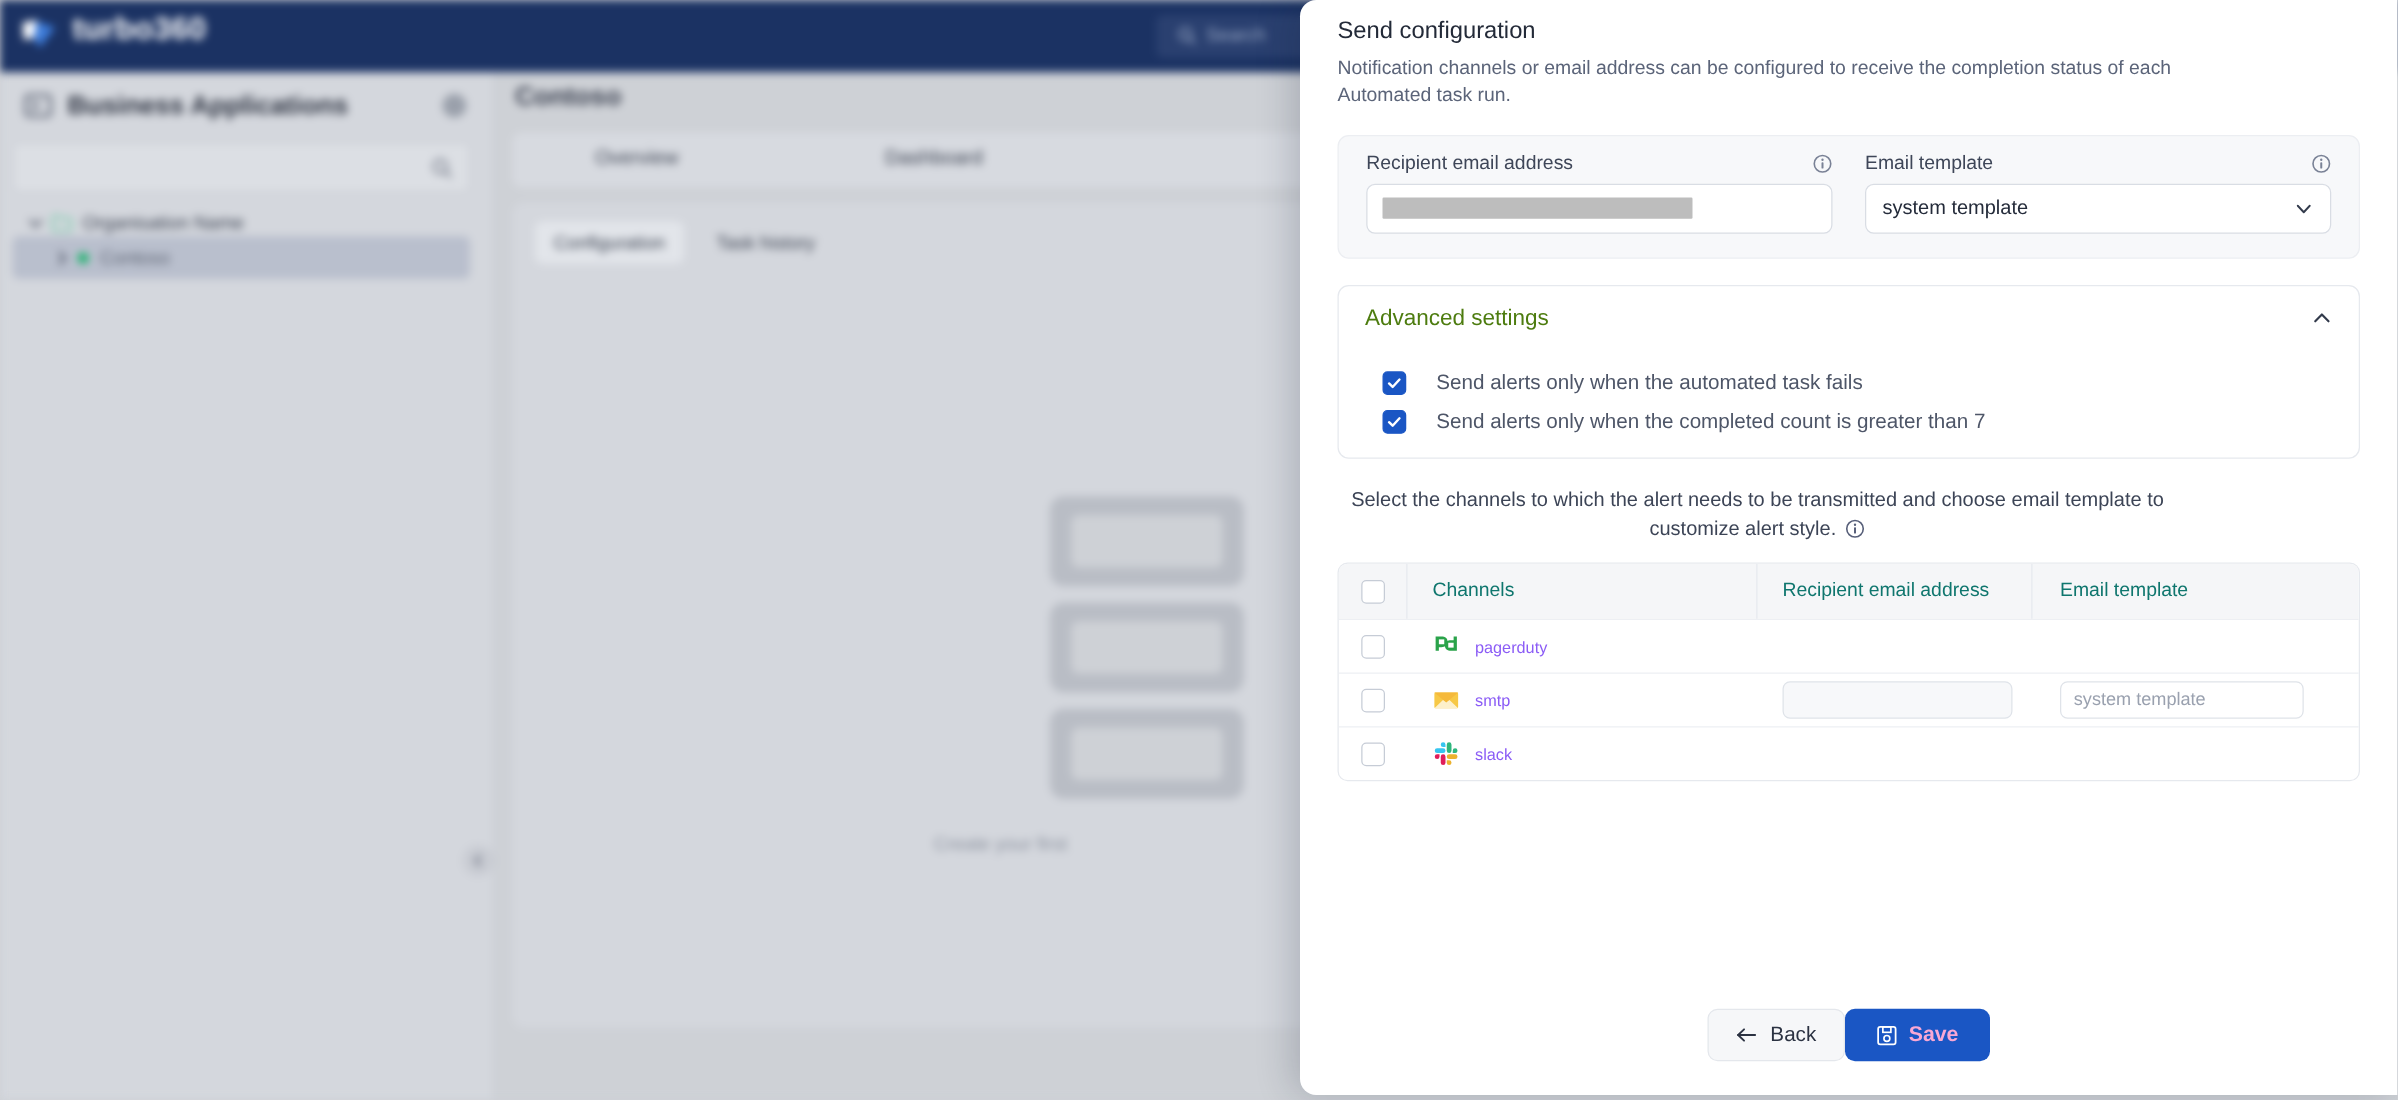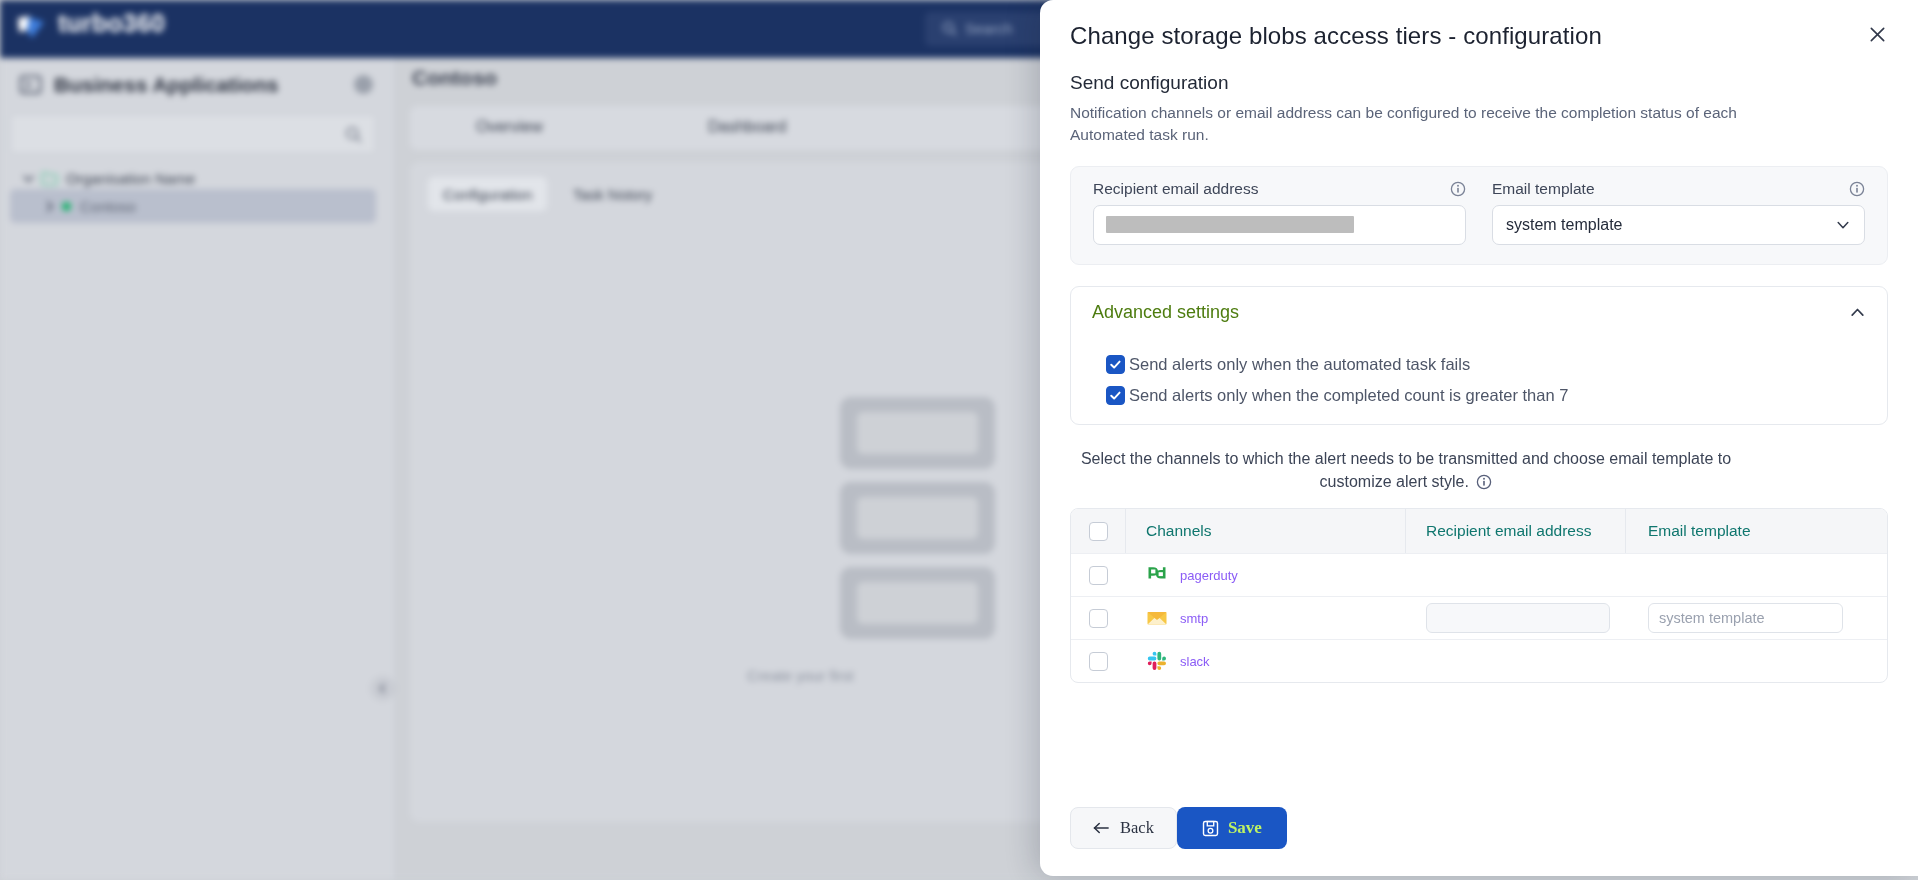--- a/index.html
+++ b/index.html
@@ -189,21 +189,21 @@
   }
   .adv-head {
     height: 52px; padding: 0 21px;
     display:flex; align-items:center; justify-content: space-between;
     cursor: pointer;
   }
   .adv-head-label { font-size: 18px; color: #4d7c0f; }
   .adv-head .chev { width: 17px; height: 17px; }
   .adv-head .chev svg { display:block; }
   .adv-body { padding: 4px 21px 19px 21px; }
-  .check-row { display: flex; align-items: center; gap: 4px; margin-top: 12px; padding-left: 14px; }
+  .check-row { display: flex; align-items: center; gap: 24px; margin-top: 12px; padding-left: 14px; }
   .cbox {
     width: 19px; height: 19px; border-radius: 4px; flex: 0 0 auto;
     border: 1px solid #c6ccd6; background: #fff;
     display:flex; align-items:center; justify-content:center; cursor: pointer;
   }
   .cbox.checked { background: #1a56c4; border-color: #1a56c4; }
   .cbox svg { display:block; }
   .check-label { font-size: 16.5px; color: #4e5668; }
 
   .channels-desc {
@@ -236,37 +236,36 @@
     border: 1px solid #dfe3e9; border-radius: 6px; background: #f7f8fa;
   }
   .row-input.tmpl {
     background: #fff; max-width: 195px;
     display:flex; align-items:center; padding: 0 10px;
     font-size: 14.5px; color: #9aa1af;
   }
 
   .modal-footer {
     flex: 0 0 auto; height: 96px;
-    display: flex; align-items: center; justify-content: flex-start;
+    display: flex; align-items: center; justify-content: center;
     padding: 0 30px;
-    font-family: Liberation Serif, serif;
   }
   .btn-back {
     display: flex; align-items: center; gap: 10px;
     height: 42px; padding: 0 22px;
     background: #f6f7f9; border: 1px solid #e4e7ec; border-radius: 8px;
     font-size: 16.5px; color: #2b3242; cursor: pointer;
   }
   .btn-back .arrow { width: 17px; height: 14px; }
   .btn-back .arrow svg { display:block; }
   .btn-save {
     display: flex; align-items: center; gap: 9px;
     height: 42px; padding: 0 25px;
     background: #1a56c4; border-radius: 8px;
-    font-size: 17px; font-weight: 700; color: #bef264; cursor: pointer;
+    font-size: 17px; font-weight: 700; color: #f9a8d4; cursor: pointer;
   }
   .btn-save .disk { width: 17px; height: 17px; }
   .btn-save .disk svg { display:block; }
 </style>
 </head>
 <body>
 
 <div id="root">
 
   <div class="bg-layer">
@@ -360,29 +359,20 @@
         <div class="ghost-card gc2">
             <span class="inner"></span>
           </div>
         <div class="empty-text">Create your first</div>
       </div>
     </div>
   </div>
 
   <div class="modal">
 
-    <div class="modal-header">
-      <div class="modal-title">Change storage blobs access tiers - configuration</div>
-      <div class="modal-close">
-        <svg viewBox="0 0 20 20" width="19" height="19">
-          <line x1="3.5" y1="3.5" x2="16.5" y2="16.5" stroke="#31384a" stroke-width="1.7" stroke-linecap="round"></line>
-          <line x1="16.5" y1="3.5" x2="3.5" y2="16.5" stroke="#31384a" stroke-width="1.7" stroke-linecap="round"></line>
-        </svg>
-      </div>
-    </div>
 
     <div class="modal-body">
 
       <div class="section-title">Send configuration</div>
       <div class="section-desc">Notification channels or email address can be configured to receive the completion status of each Automated task run.</div>
 
       <div class="field-card">
         <div class="field">
           <div class="field-label-row">
             <span class="field-label">Recipient email address</span>

